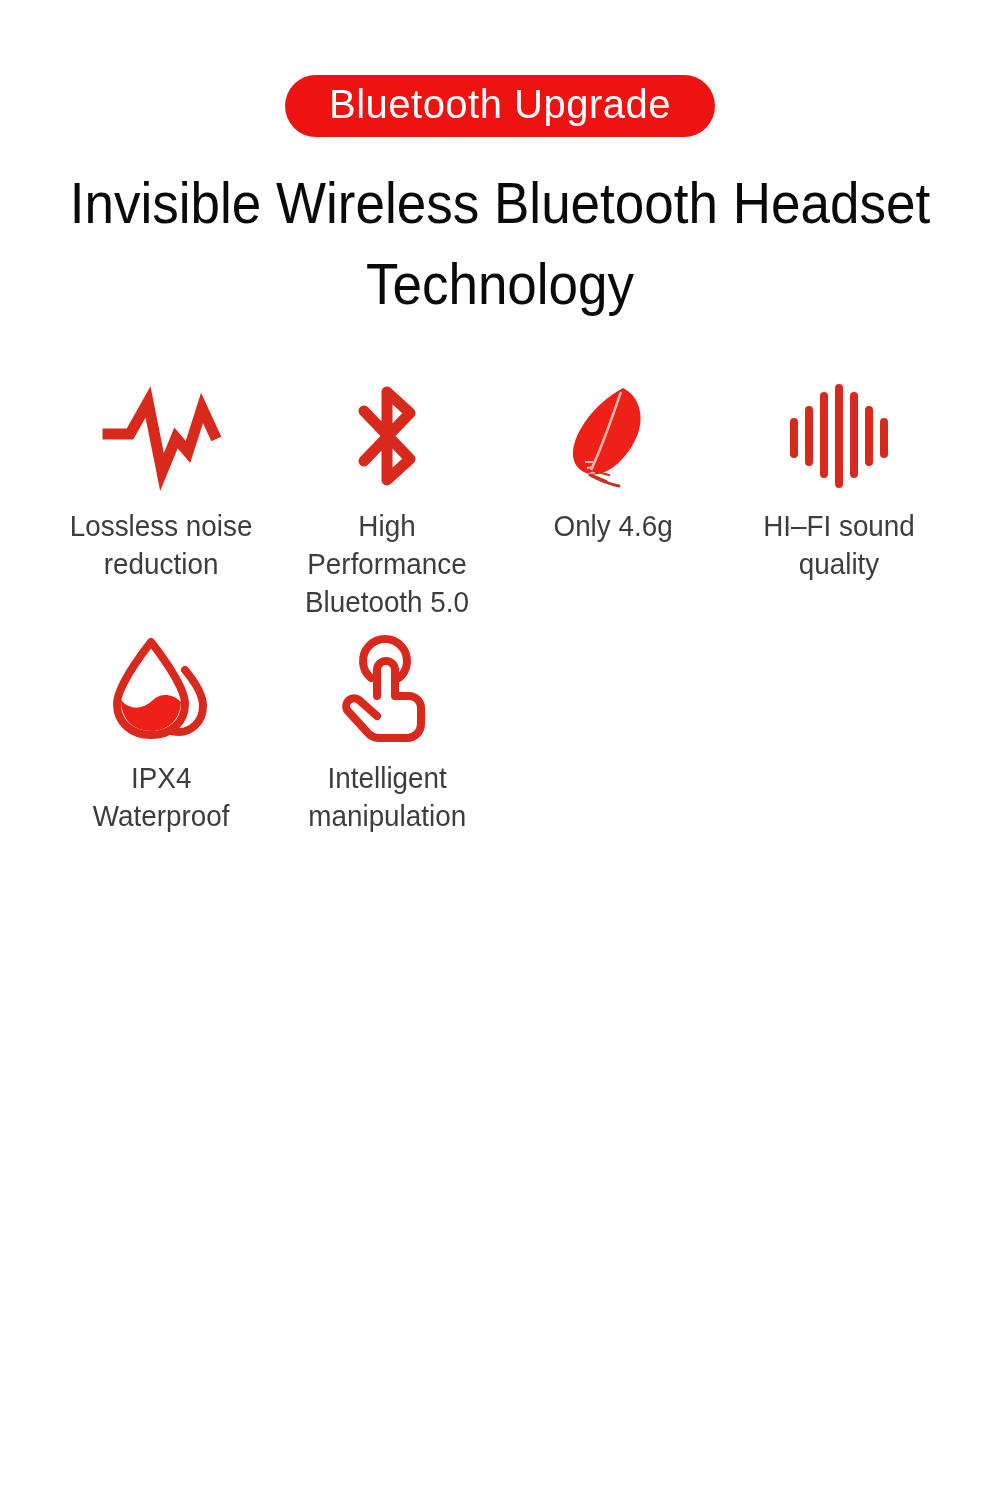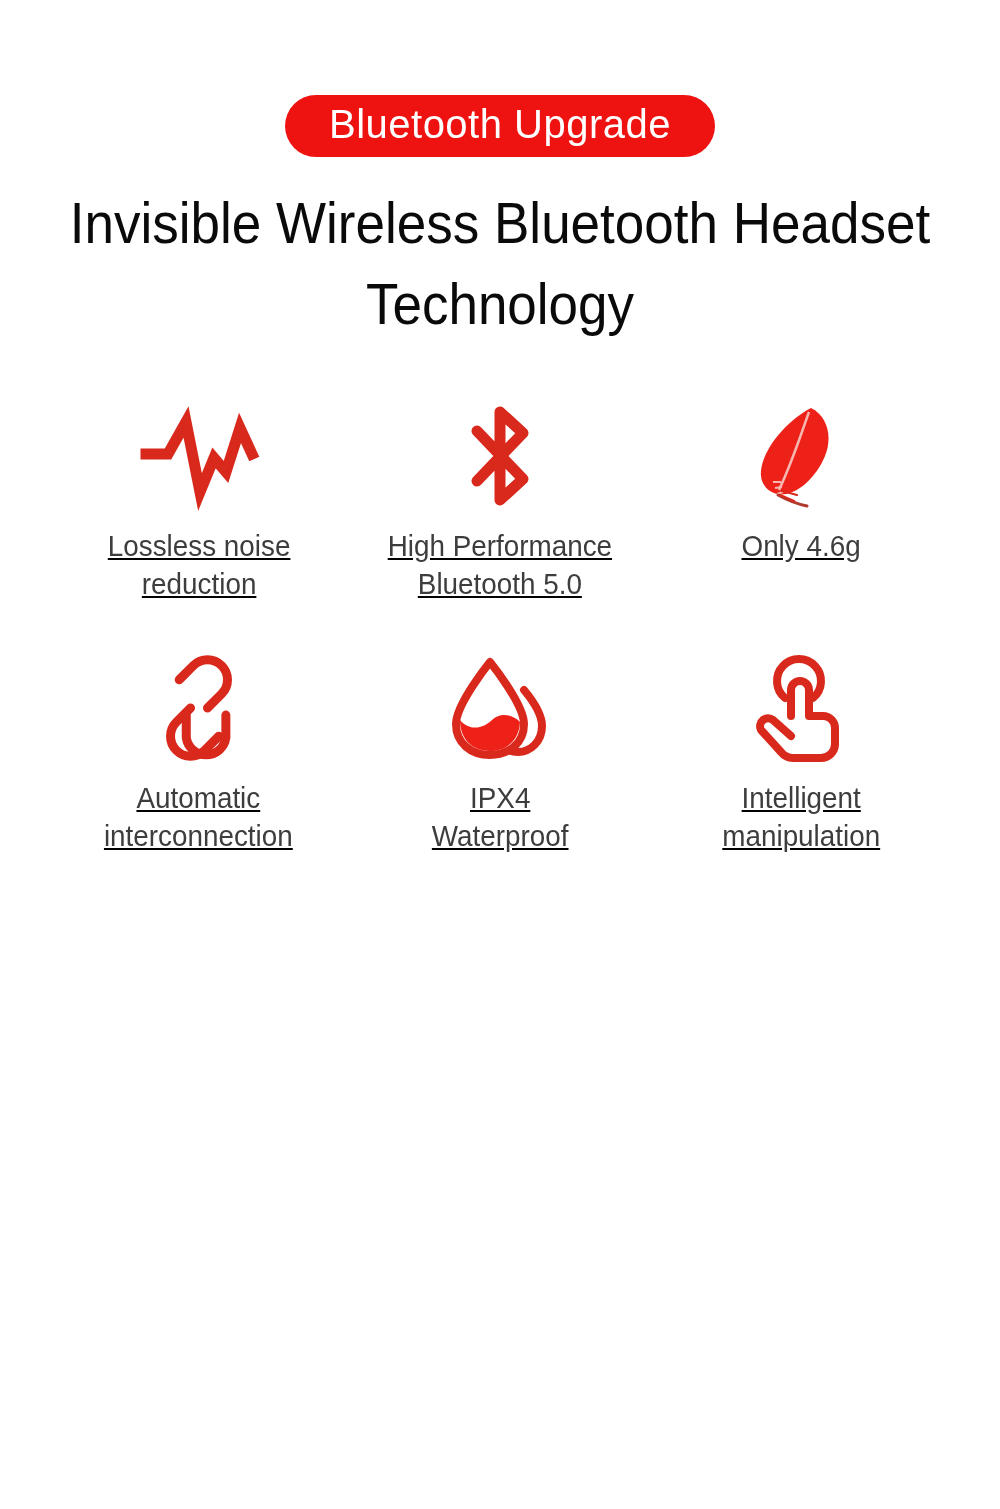--- a/index.html
+++ b/index.html
@@ -17,21 +17,21 @@
     position: relative;
     width: 1000px;
     height: 1509px;
     background: #ffffff;
   }
 
   
   .badge-row {
     display: flex;
     justify-content: center;
-    padding-top: 95px;
+    padding-top: 75px;
   }
   .badge {
     display: inline-block;
     background: #ee1211;
     color: #ffffff;
     border-radius: 40px;
     padding: 9px 44px 13px 44px;
     font-size: 40px;
     line-height: 1.0;
     letter-spacing: 0.5px;
@@ -49,24 +49,23 @@
     font-family: "Liberation Sans", sans-serif;
     transform: scaleX(0.93);
     transform-origin: center top;
     padding: 0 30px;
   }
 
   
   .grid {
     margin-top: 52px;
     display: grid;
-    grid-template-columns: repeat(3, 1fr);
+    grid-template-columns: repeat(4, 1fr);
     grid-auto-rows: 252px;
     padding: 0 48px;
-    text-decoration: underline;
   }
   .cell {
     display: flex;
     flex-direction: column;
     align-items: center;
   }
   .icon-box {
     height: 118px;
     display: flex;
     align-items: center;
@@ -127,37 +126,39 @@
           <path d="M62 6 C32 22 10 54 12 74 C13 84 20 90 28 92 C44 96 66 78 76 54 C84 34 78 14 62 6 Z" fill="#ee2118"></path>
           <path d="M60 10 C52 32 44 58 30 88" fill="none" stroke="#f7b6b0" stroke-width="2.5"></path>
           <path d="M28 92 L34 90 M26 86 L33 85 M24 80 L32 80" stroke="#f7b6b0" stroke-width="2" fill="none"></path>
           <path d="M29 93 C38 98 48 102 58 104" fill="none" stroke="#b03a2e" stroke-width="3" stroke-linecap="round"></path>
           <path d="M33 89 L48 93 M31 93 L45 99" fill="none" stroke="#d9291c" stroke-width="2.2" stroke-linecap="round"></path>
         </svg>
       </div>
       <div class="cell-label">Only 4.6g</div>
     </div>
 
-
-
     <div class="cell">
       <div class="icon-box">
-        <svg width="104" height="104" viewBox="0 0 104 104">
-          <g stroke="#d9291c" stroke-width="9" fill="none" stroke-linecap="round">
-            <path d="M38 48 L22 64 A20 20 0 0 0 50 92 L66 76" transform="rotate(-45 52 52) translate(0 0)"></path>
-          </g>
-          <g fill="none" stroke="#d9291c" stroke-width="9" stroke-linecap="round" transform="rotate(-45 52 52)">
-            <path d="M58 18 L78 18 A20 20 0 0 1 78 58 L58 58"></path>
-            <path d="M46 46 L26 46 A20 20 0 0 0 26 86 L46 86"></path>
+        <svg width="106" height="104" viewBox="0 0 106 104">
+          <g stroke="#d9291c" stroke-width="8" stroke-linecap="round" fill="none">
+            <line x1="8" y1="38" x2="8" y2="70"></line>
+            <line x1="23" y1="26" x2="23" y2="78"></line>
+            <line x1="38" y1="12" x2="38" y2="90"></line>
+            <line x1="53" y1="4" x2="53" y2="100"></line>
+            <line x1="68" y1="12" x2="68" y2="90"></line>
+            <line x1="83" y1="26" x2="83" y2="78"></line>
+            <line x1="98" y1="38" x2="98" y2="70"></line>
           </g>
         </svg>
       </div>
-      <div class="cell-label">Automatic
-interconnection</div>
+      <div class="cell-label">HI–FI sound
+quality</div>
     </div>
+
+
 
 
 
     <div class="cell">
       <div class="icon-box">
         <svg width="108" height="104" viewBox="0 0 108 104">
           <path d="M78 34 C88 46 96 58 96 70 C96 86 84 96 72 96 C64 96 57 92 53 85" fill="none" stroke="#d9291c" stroke-width="8" stroke-linejoin="round" stroke-linecap="round"></path>
           <path d="M44 6 C44 6 10 48 10 68 C10 87 25 99 44 99 C63 99 78 87 78 68 C78 48 44 6 44 6 Z" fill="#ffffff" stroke="#d9291c" stroke-width="8" stroke-linejoin="round"></path>
           <path d="M14 64 C24 76 38 72 46 64 C54 56 66 58 74 66 C73 85 60 95 44 95 C27 95 14 84 14 64 Z" fill="#ee2118"></path>
         </svg>

